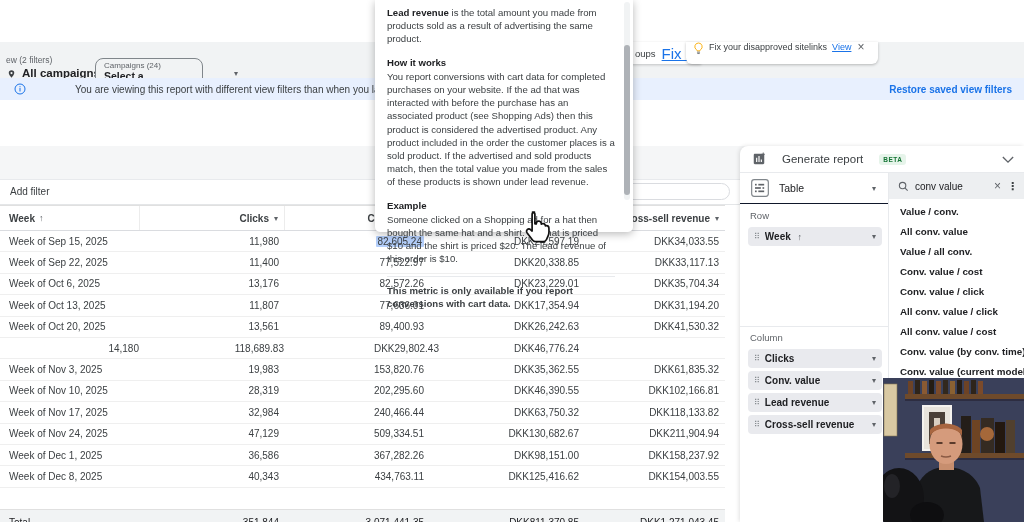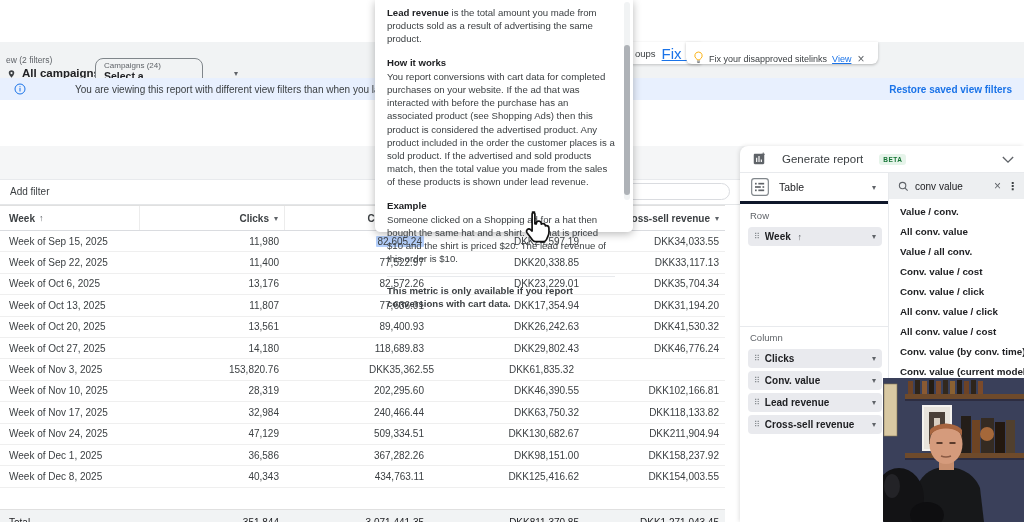--- a/index.html
+++ b/index.html
@@ -20,21 +20,21 @@
   #campaign-selector .sel-row{display:flex;align-items:center;justify-content:space-between;}
   #campaign-selector .sel-value{font-size:10.5px;font-weight:bold;color:#202124;}
   #filters-cut{left:0px;top:52px;font-size:10px;color:#3c4043;}
   .chip{position:absolute;top:49px;height:17px;line-height:17px;padding:0 10px;border:1px solid #c6c9ca;border-radius:10px;background:#f6f7f8;font-size:9.5px;color:#3c4043;cursor:pointer;}
   #chip-campaign{left:24px;}
   #chip-adgroup{left:134px;}
   #topbar-add-filter{left:222px;top:52px;font-size:9.5px;color:#5f6368;cursor:pointer;}
   #notif1{left:627px;top:0;height:22px;background:#fff;border-radius:0 0 0 6px;box-shadow:0 1px 3px rgba(0,0,0,.2);display:flex;align-items:center;gap:6px;padding:0 8px;}
   #notif1 .txt{font-size:9.5px;color:#3c4043;}
   #notif1 a{font-size:15px;}
-  #notif2{left:686px;top:0;width:192px;height:22px;background:#fff;border-radius:0 0 6px 6px;box-shadow:0 1px 3px rgba(0,0,0,.25);display:flex;align-items:flex-end;gap:5px;padding:0 7px;box-sizing:border-box;}
+  #notif2{left:686px;top:0;width:192px;height:22px;background:#fff;border-radius:0 0 6px 6px;box-shadow:0 1px 3px rgba(0,0,0,.25);display:flex;align-items:flex-start;gap:5px;padding:0 7px;box-sizing:border-box;}
   #notif2 .txt{font-size:9px;color:#3c4043;white-space:nowrap;}
   #notif2 a{font-size:9px;}
   a.link{color:#1a73e8;text-decoration:underline;cursor:pointer;}
   #notif-close{font-size:12px;color:#5f6368;cursor:pointer;line-height:10px;margin-left:1px;}
   #save-top{left:992px;top:45px;width:32px;text-align:center;color:#5f6368;cursor:pointer;}
   #save-top .lbl{font-size:8px;margin-top:1px;}
   
   #banner{left:0;top:78px;width:1024px;height:22px;background:#e8f0fe;display:flex;align-items:center;}
   #banner .msg{font-size:10px;color:#3c4043;margin-left:75px;}
   #banner-action{position:absolute;right:12px;font-size:10px;font-weight:bold;color:#1a73e8;cursor:pointer;}
@@ -92,21 +92,21 @@
   #t-total .cell{font-size:10px;color:#202124;}
   .sort-arrow{font-size:9px;color:#5f6368;margin-left:4px;}
   .h-caret{font-size:8px;color:#5f6368;margin-left:5px;}
   
   #panel{left:740px;top:146px;width:284px;height:376px;background:#fff;border-radius:8px 0 0 0;box-shadow:-1px 0 4px rgba(0,0,0,.12);}
   #panel-header{position:absolute;left:0;top:0;width:284px;height:27px;border-bottom:1px solid #e8eaed;box-sizing:border-box;display:flex;align-items:center;gap:16px;padding-left:12px;}
   #panel-title{font-size:11.5px;color:#3c4043;}
   #beta-badge{font-size:6.5px;letter-spacing:.5px;color:#137333;background:#e6f4ea;border-radius:3px;padding:2px 4px;font-weight:bold;}
   #panel-chevron{position:absolute;right:10px;top:10px;cursor:pointer;color:#5f6368;}
   #pane-divider{position:absolute;left:148px;top:27px;width:1px;height:349px;background:#e8eaed;}
-  #viewtype-row{position:absolute;left:0;top:27px;width:148px;height:31px;border-bottom:3px solid #0f172a;box-sizing:border-box;display:flex;align-items:center;gap:9px;padding-left:10px;cursor:pointer;}
+  #viewtype-row{position:absolute;left:0;top:27px;width:148px;height:31px;border-bottom:1px solid #0f172a;box-sizing:border-box;display:flex;align-items:center;gap:9px;padding-left:10px;cursor:pointer;}
   #viewtype-label{font-size:10.5px;color:#202124;}
   #viewtype-caret{position:absolute;right:12px;}
   .section-label{position:absolute;left:10px;font-size:9.5px;color:#5f6368;}
   #row-label{top:64px;}
   #column-label{top:186px;}
   .pchip{position:absolute;left:8px;width:134px;height:19px;background:#e9eaee;border-radius:4px;display:flex;align-items:center;box-sizing:border-box;padding:0 6px;cursor:pointer;}
   .pchip .drag{font-size:8px;color:#80868b;margin-right:5px;}
   .pchip .plabel{font-size:10px;font-weight:bold;color:#202124;flex:1;white-space:nowrap;overflow:hidden;}
   .pchip .pcaret{font-size:8px;color:#5f6368;}
   #row-chip{top:81px;}
@@ -322,28 +322,28 @@
           <div class="cell c4 num">DKK31,194.20</div>
         </div>
         <div class="t-row">
           <div class="cell c0">Week of Oct 20, 2025</div>
           <div class="cell c1 num">13,561</div>
           <div class="cell c2 num">89,400.93</div>
           <div class="cell c3 num">DKK26,242.63</div>
           <div class="cell c4 num">DKK41,530.32</div>
         </div>
         <div class="t-row">
-          <div class="cell c0">Week of Oct 27, 2025</div>
           <div class="cell c1 num">14,180</div>
           <div class="cell c2 num">118,689.83</div>
           <div class="cell c3 num">DKK29,802.43</div>
           <div class="cell c4 num">DKK46,776.24</div>
         </div>
         <div class="t-row">
           <div class="cell c0">Week of Nov 3, 2025</div>
+          <div class="cell c1 num">19,983</div>
           <div class="cell c2 num">153,820.76</div>
           <div class="cell c3 num">DKK35,362.55</div>
           <div class="cell c4 num">DKK61,835.32</div>
         </div>
         <div class="t-row">
           <div class="cell c0">Week of Nov 10, 2025</div>
           <div class="cell c1 num">28,319</div>
           <div class="cell c2 num">202,295.60</div>
           <div class="cell c3 num">DKK46,390.55</div>
           <div class="cell c4 num">DKK102,166.81</div>

